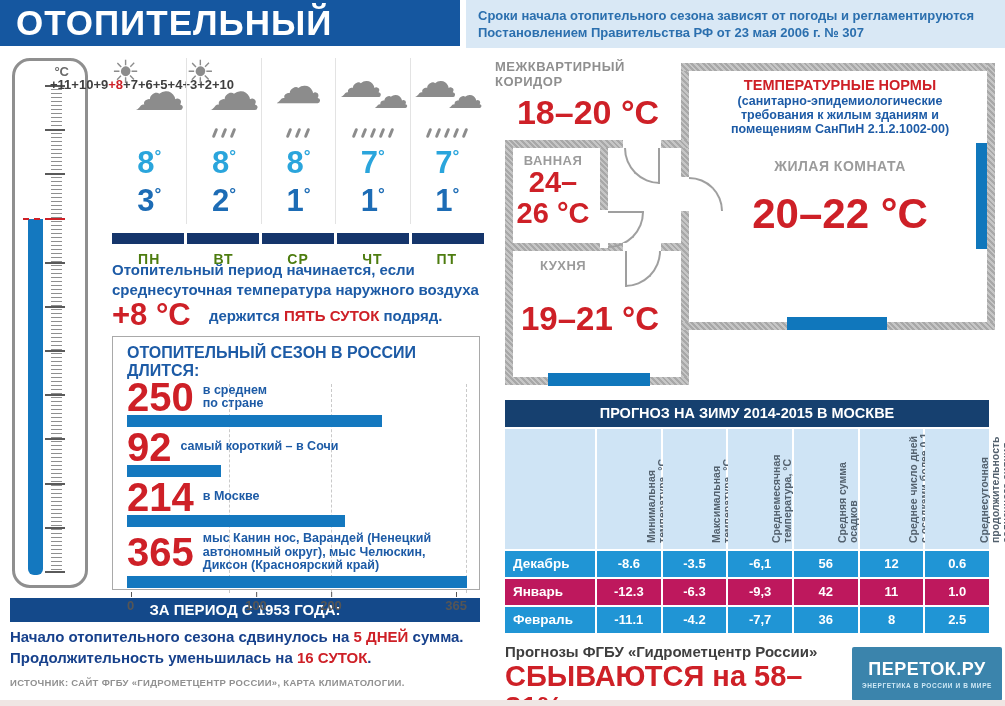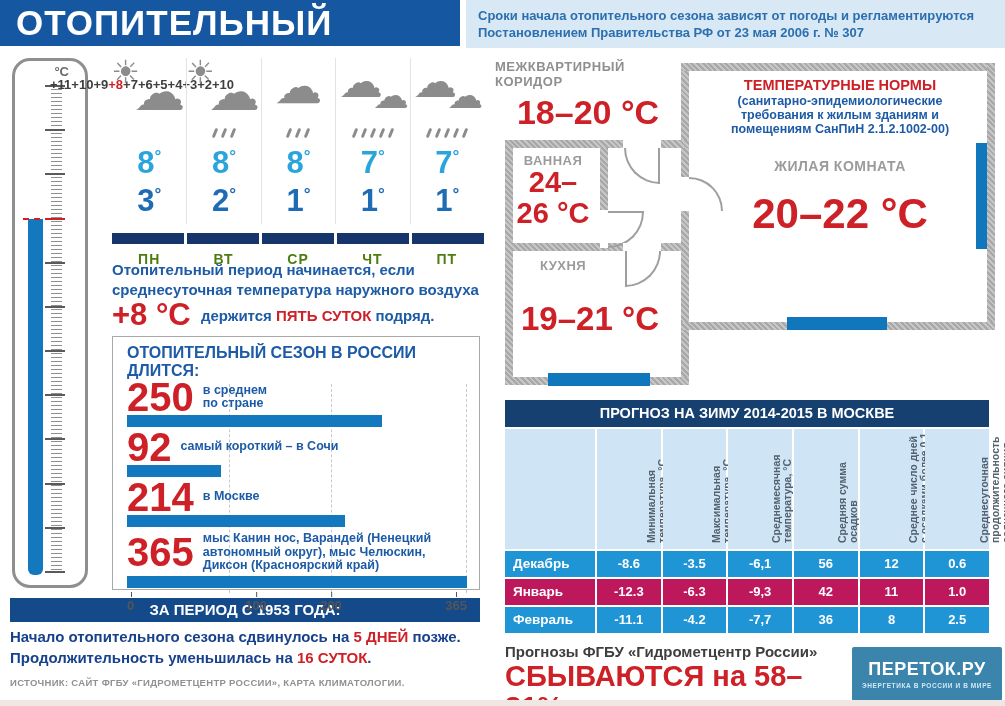--- a/index.html
+++ b/index.html
@@ -39,21 +39,21 @@
   .drops i{display:block;width:3px;height:10px;background:#8c8c8c;border-radius:2px;transform:rotate(22deg);}
   .whigh{font-size:31px;font-weight:800;color:#2aa5dc;line-height:32px;margin-top:3px;}
   .wlow{font-size:31px;font-weight:800;color:#1d6cb5;line-height:32px;}
   .whigh sup,.wlow sup{font-size:55%;vertical-align:super;}
   .wbar{display:grid;grid-template-columns:repeat(5,1fr);gap:3px;margin-top:9px;}
   .wbar i{display:block;height:11px;background:#15356b;}
   .wdays{display:grid;grid-template-columns:repeat(5,1fr);margin-top:7px;}
   .wdays span{text-align:center;font-size:14px;font-weight:700;color:#4d7c0f;letter-spacing:1px;}
   
   .intro{position:absolute;left:112px;top:260px;width:372px;color:#1d5ba6;font-size:15px;font-weight:700;line-height:20px;}
-  .intro .big{font-size:31px;font-weight:800;color:#ce2027;line-height:30px;vertical-align:-4px;margin-right:6px;}
+  .intro .big{font-size:31px;font-weight:800;color:#ce2027;line-height:30px;vertical-align:-4px;margin-right:14px;}
   .intro .red{color:#ce2027;}
   
   .sbox{position:absolute;left:112px;top:336px;width:368px;height:254px;border:1px solid #a9a9a9;box-sizing:border-box;padding:7px 12px 4px 14px;}
   .stitle{font-size:16px;font-weight:800;color:#1d5ba6;margin-bottom:2px;}
   .chart-body{position:relative;}
   .gridline{position:absolute;top:2px;bottom:20px;border-left:1px dashed #c9c9c9;z-index:0;}
   .srow{position:relative;z-index:1;margin-bottom:5px;}
   .srow-head{display:flex;align-items:center;gap:9px;}
   .snum{font-size:40px;font-weight:800;color:#ce2027;line-height:30px;}
   .slabel{font-size:12.5px;font-weight:700;color:#1d5ba6;line-height:13.5px;white-space:pre-line;max-width:250px;}
@@ -290,21 +290,21 @@
         <span class="sax1">100</span>
         <span class="sax2">200</span>
         <span class="sax3">365</span>
       </div>
     </div>
   </div>
 
   <div class="since">
     <div class="since-bar">ЗА ПЕРИОД С 1953 ГОДА:</div>
     <div class="since-lines">
-      <div><span>Начало отопительного сезона сдвинулось на </span><span class="red">5 ДНЕЙ</span><span> позже.</span></div>
+      <div><span>Начало отопительного сезона сдвинулось на </span><span class="red">5 ДНЕЙ</span><span> сумма.</span></div>
       <div><span>Продолжительность уменьшилась на </span><span class="red">16 СУТОК</span><span>.</span></div>
     </div>
     <div class="source">ИСТОЧНИК: САЙТ ФГБУ «ГИДРОМЕТЦЕНТР РОССИИ», КАРТА КЛИМАТОЛОГИИ.</div>
   </div>
 
   <div class="plan">
     <div class="corridor-label">МЕЖКВАРТИРНЫЙ
 КОРИДОР</div>
     <div class="corridor-temp">18–20 °C</div>
 

